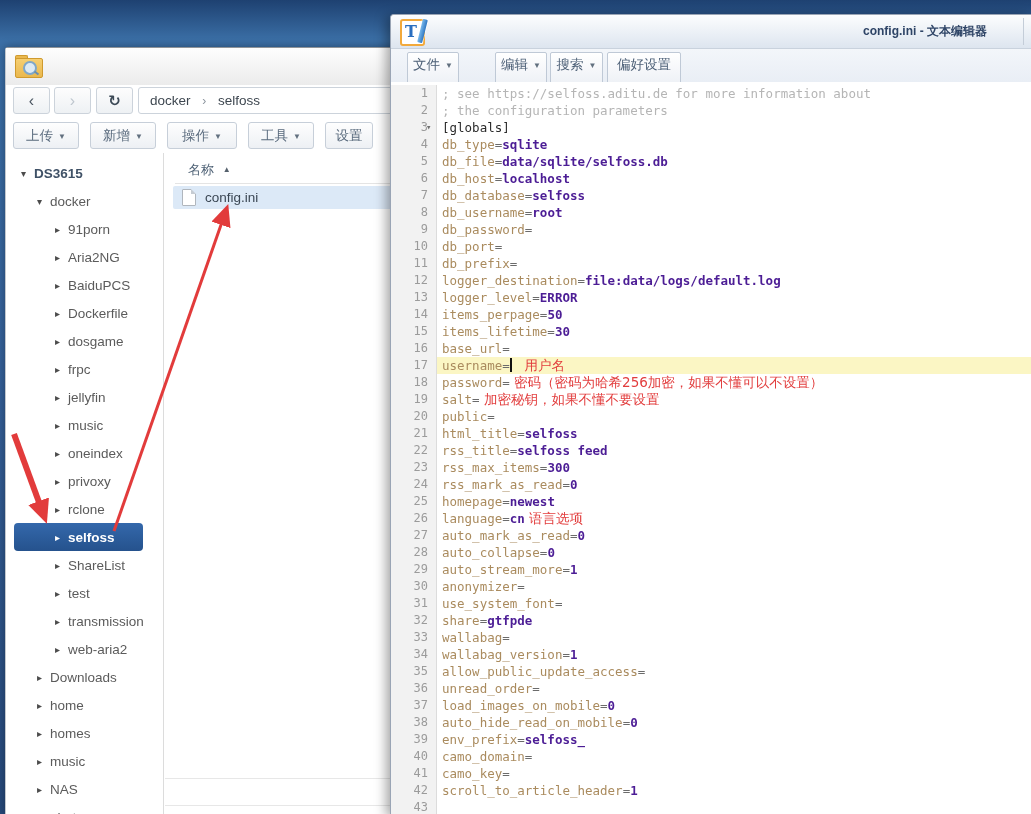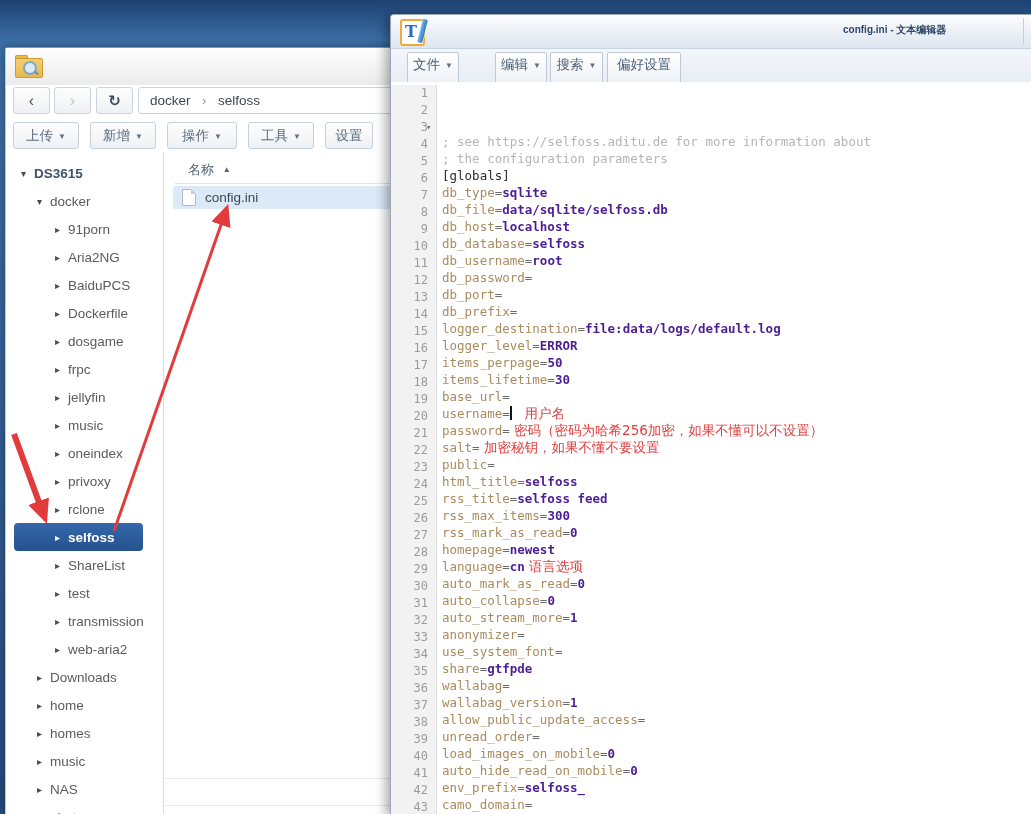--- a/index.html
+++ b/index.html
@@ -70,39 +70,39 @@
   .status-sep{position:absolute;left:0;right:0;border-top:1px solid #e7e7e7;}
   .sep1{top:625px;}
   .sep2{top:652px;}
   
   .ed-window{
     position:absolute;left:390px;top:14px;width:641px;height:800px;z-index:10;background:#fff;
     border-left:1px solid #9aa5b5;border-top:1px solid #9aa5b5;border-radius:4px 0 0 0;
     box-shadow:-4px 2px 12px rgba(0,0,0,.35);
   }
   .ed-titlebar{height:33px;background:linear-gradient(#fcfdfe,#dde5ef);border-bottom:1px solid #c9d2dd;border-radius:4px 0 0 0;position:relative;}
-  .ed-title{position:absolute;left:452px;top:8px;font-size:10px;font-weight:bold;color:#2e4466;white-space:nowrap;}
+  .ed-title{position:absolute;left:472px;top:8px;font-size:12px;font-weight:bold;color:#2e4466;white-space:nowrap;}
   .ed-titlesep{position:absolute;right:8px;top:3px;bottom:3px;width:1px;background:#c4cdd8;}
   .ed-icon{position:absolute;left:9px;top:4px;width:21px;height:23px;background:#fff;border:2px solid #f2a93b;border-radius:3px;}
   .ed-icon .tchar{position:absolute;left:3px;top:1px;font-family:"DejaVu Serif","Liberation Serif",serif;font-size:16px;font-weight:bold;color:#2a6fc0;line-height:20px;}
   .ed-icon .pen{position:absolute;right:-2px;top:-2px;width:5px;height:24px;background:linear-gradient(90deg,#79b9ec,#2f77c2);transform:rotate(14deg);border-radius:1px;box-shadow:0 0 0 1px rgba(255,255,255,.5);}
   .ed-toolbar{height:33px;background:linear-gradient(#f3f6fa,#e9eef5);border-bottom:1px solid #d4dae2;position:relative;}
   .ed-btn{
     position:absolute;top:3px;height:32px;box-sizing:border-box;border:1px solid #bfc9d6;border-radius:2px;
     background:linear-gradient(#ffffff,#eef1f6);color:#4d6077;font-size:13.5px;line-height:24px;text-align:center;cursor:pointer;
   }
   .eb0{left:16px;width:52px;}.eb1{left:88px;width:52px;margin-left:16px;}.eb2{left:159px;width:53px;}.eb3{left:216px;width:74px;}
   .ed-content{
     position:absolute;top:67px;left:0;right:0;bottom:0;overflow:hidden;background:#fff;
     font-family:"DejaVu Sans Mono","Liberation Mono",monospace;font-size:12.5px;padding-top:3px;
   }
   .cm-line{display:flex;height:17px;line-height:17px;position:relative;}
   .ln{flex:0 0 46px;background:#f2f2f2;border-right:1px solid #dcdcdc;color:#9b9b9b;text-align:right;padding-right:8px;box-sizing:border-box;font-size:12px;}
   .fold{position:absolute;left:35px;top:0;font-size:9px;color:#707070;}
-  .code{padding-left:5px;white-space:pre;flex:1;margin-top:48px;}
+  .code{padding-left:5px;white-space:pre;flex:1;}
   .cm-line.active .code{background:#fbf6c4;}
   .c-comment{color:#b5b5b5;}
   .c-section{color:#2b2b2b;}
   .c-key{color:#aa8b5e;}
   .c-eq{color:#6b6b6b;}
   .c-val{color:#4c1d95;font-weight:bold;}
   .c-red{color:#e23d3d;font-family:"DejaVu Sans","Liberation Sans",sans-serif;font-size:13.5px;}
   .c-cursor{display:inline-block;width:2px;height:14px;background:#111;vertical-align:-2px;}
   
   .annot{position:absolute;left:0;top:0;z-index:50;pointer-events:none;}

